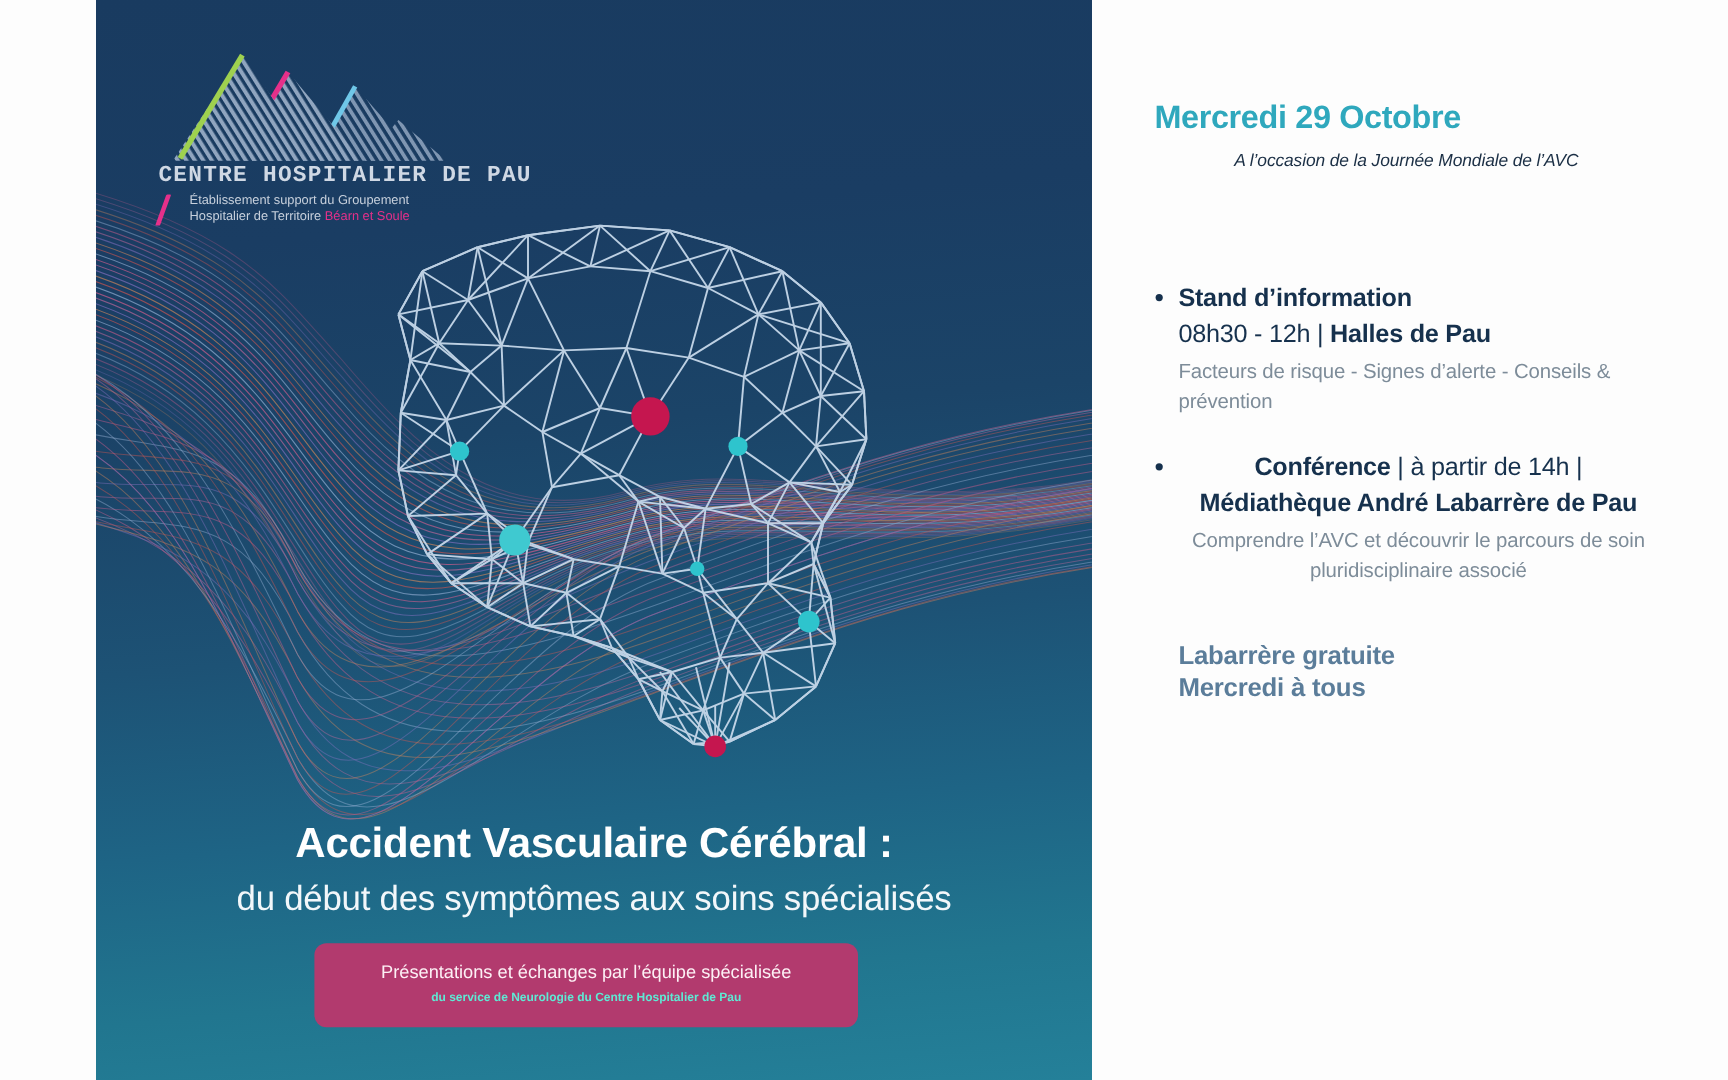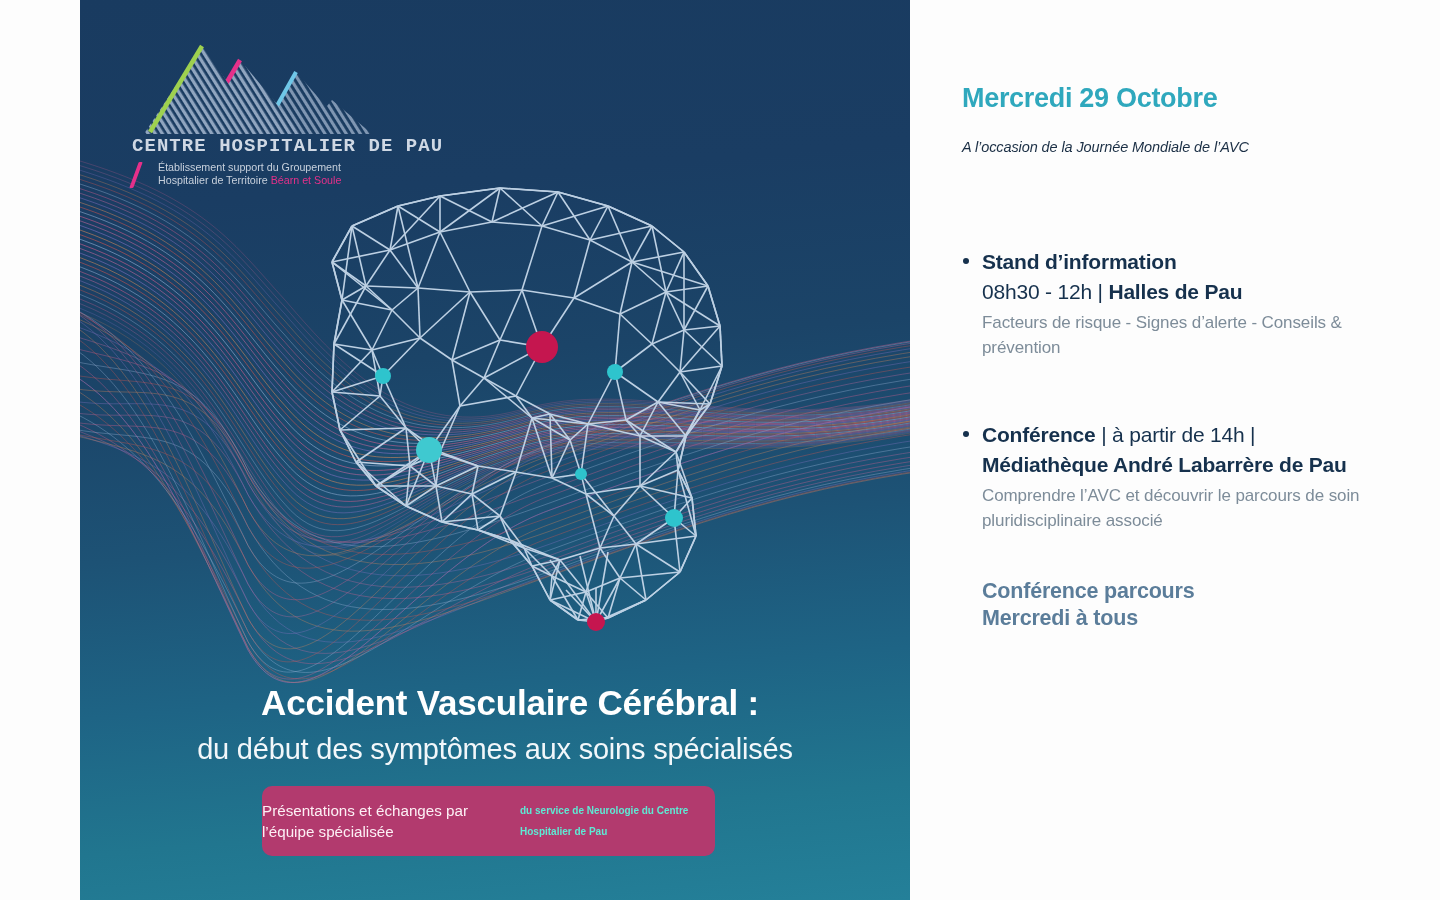--- a/index.html
+++ b/index.html
@@ -38,52 +38,52 @@
     background:#e5308a;transform:skewX(-20deg);border-radius:1px;
   }
   .logo-sub-l1,.logo-sub-l2{
     color:#c7d0dc;font-size:10.7px;line-height:12.6px;white-space:nowrap;
   }
   .logo-sub-l2 b{color:#e5308a;font-weight:400;}
 
   
   .poster-title{
     position:absolute;left:0;top:683px;width:830px;text-align:center;
-    color:#ffffff;font-size:35px;font-weight:700;letter-spacing:-.2px;padding-left:15px;
+    color:#ffffff;font-size:35px;font-weight:700;letter-spacing:-.2px;
   }
   .poster-subtitle{
     position:absolute;left:0;top:733px;width:830px;text-align:center;
     color:#f2f7fa;font-size:29px;font-weight:400;letter-spacing:-.2px;
   }
 
   
   .banner{
     position:absolute;left:182px;top:786px;width:453px;height:70px;
     background:#b23a6e;border-radius:10px;
-    display:flex;align-items:center;justify-content:center;
+    display:flex;flex-direction:column;align-items:center;justify-content:center;
   }
   .banner-l1{color:#fdf0f5;font-size:15.2px;font-weight:400;line-height:21px;}
   .banner-l2{color:#5eead4;font-size:10px;font-weight:700;line-height:21px;}
 
   
   .panel{position:absolute;left:910px;top:0;width:530px;height:900px;background:#fdfdfd;}
   .panel-inner{position:absolute;left:52px;top:78px;width:420px;}
 
   .date{
     color:#2fa8bd;font-size:27px;font-weight:700;line-height:40px;
     letter-spacing:-.3px;white-space:nowrap;
   }
   .occasion{
     color:#1b2f45;font-size:14.5px;font-style:italic;font-weight:500;
-    margin-top:21px;letter-spacing:-.1px;white-space:nowrap;
+    margin-top:8px;letter-spacing:-.1px;white-space:nowrap;text-align:center;
   }
 
   .events{margin-top:92px;}
   .event{position:relative;padding-left:20px;}
-  .event + .event{margin-top:60px;}
+  .event + .event{margin-top:28px;text-align:center;}
   .bullet{
     position:absolute;left:1px;top:11px;width:6px;height:6px;border-radius:50%;
     background:#16314d;
   }
   .ev-head{
     color:#16314d;font-size:21px;line-height:30px;font-weight:700;
     letter-spacing:-.2px;
   }
   .ev-head .reg{font-weight:400;}
   .ev-desc{
@@ -756,18 +756,18 @@
 
         <div class="event">
           <span class="bullet"></span>
           <div class="ev-head"><span>Conférence</span><span class="reg"> | à partir de 14h | </span><span>Médiathèque André Labarrère de Pau</span>
           </div>
           <div class="ev-desc">Comprendre l’AVC et découvrir le parcours de soin pluridisciplinaire associé</div>
         </div>
       </div>
 
       <div class="free">
-        <div>Conférence parcours</div>
+        <div>Labarrère gratuite</div>
         <div>Mercredi à tous</div>
       </div>
     </div>
   </div>
 </div>
 
 </body></html>

